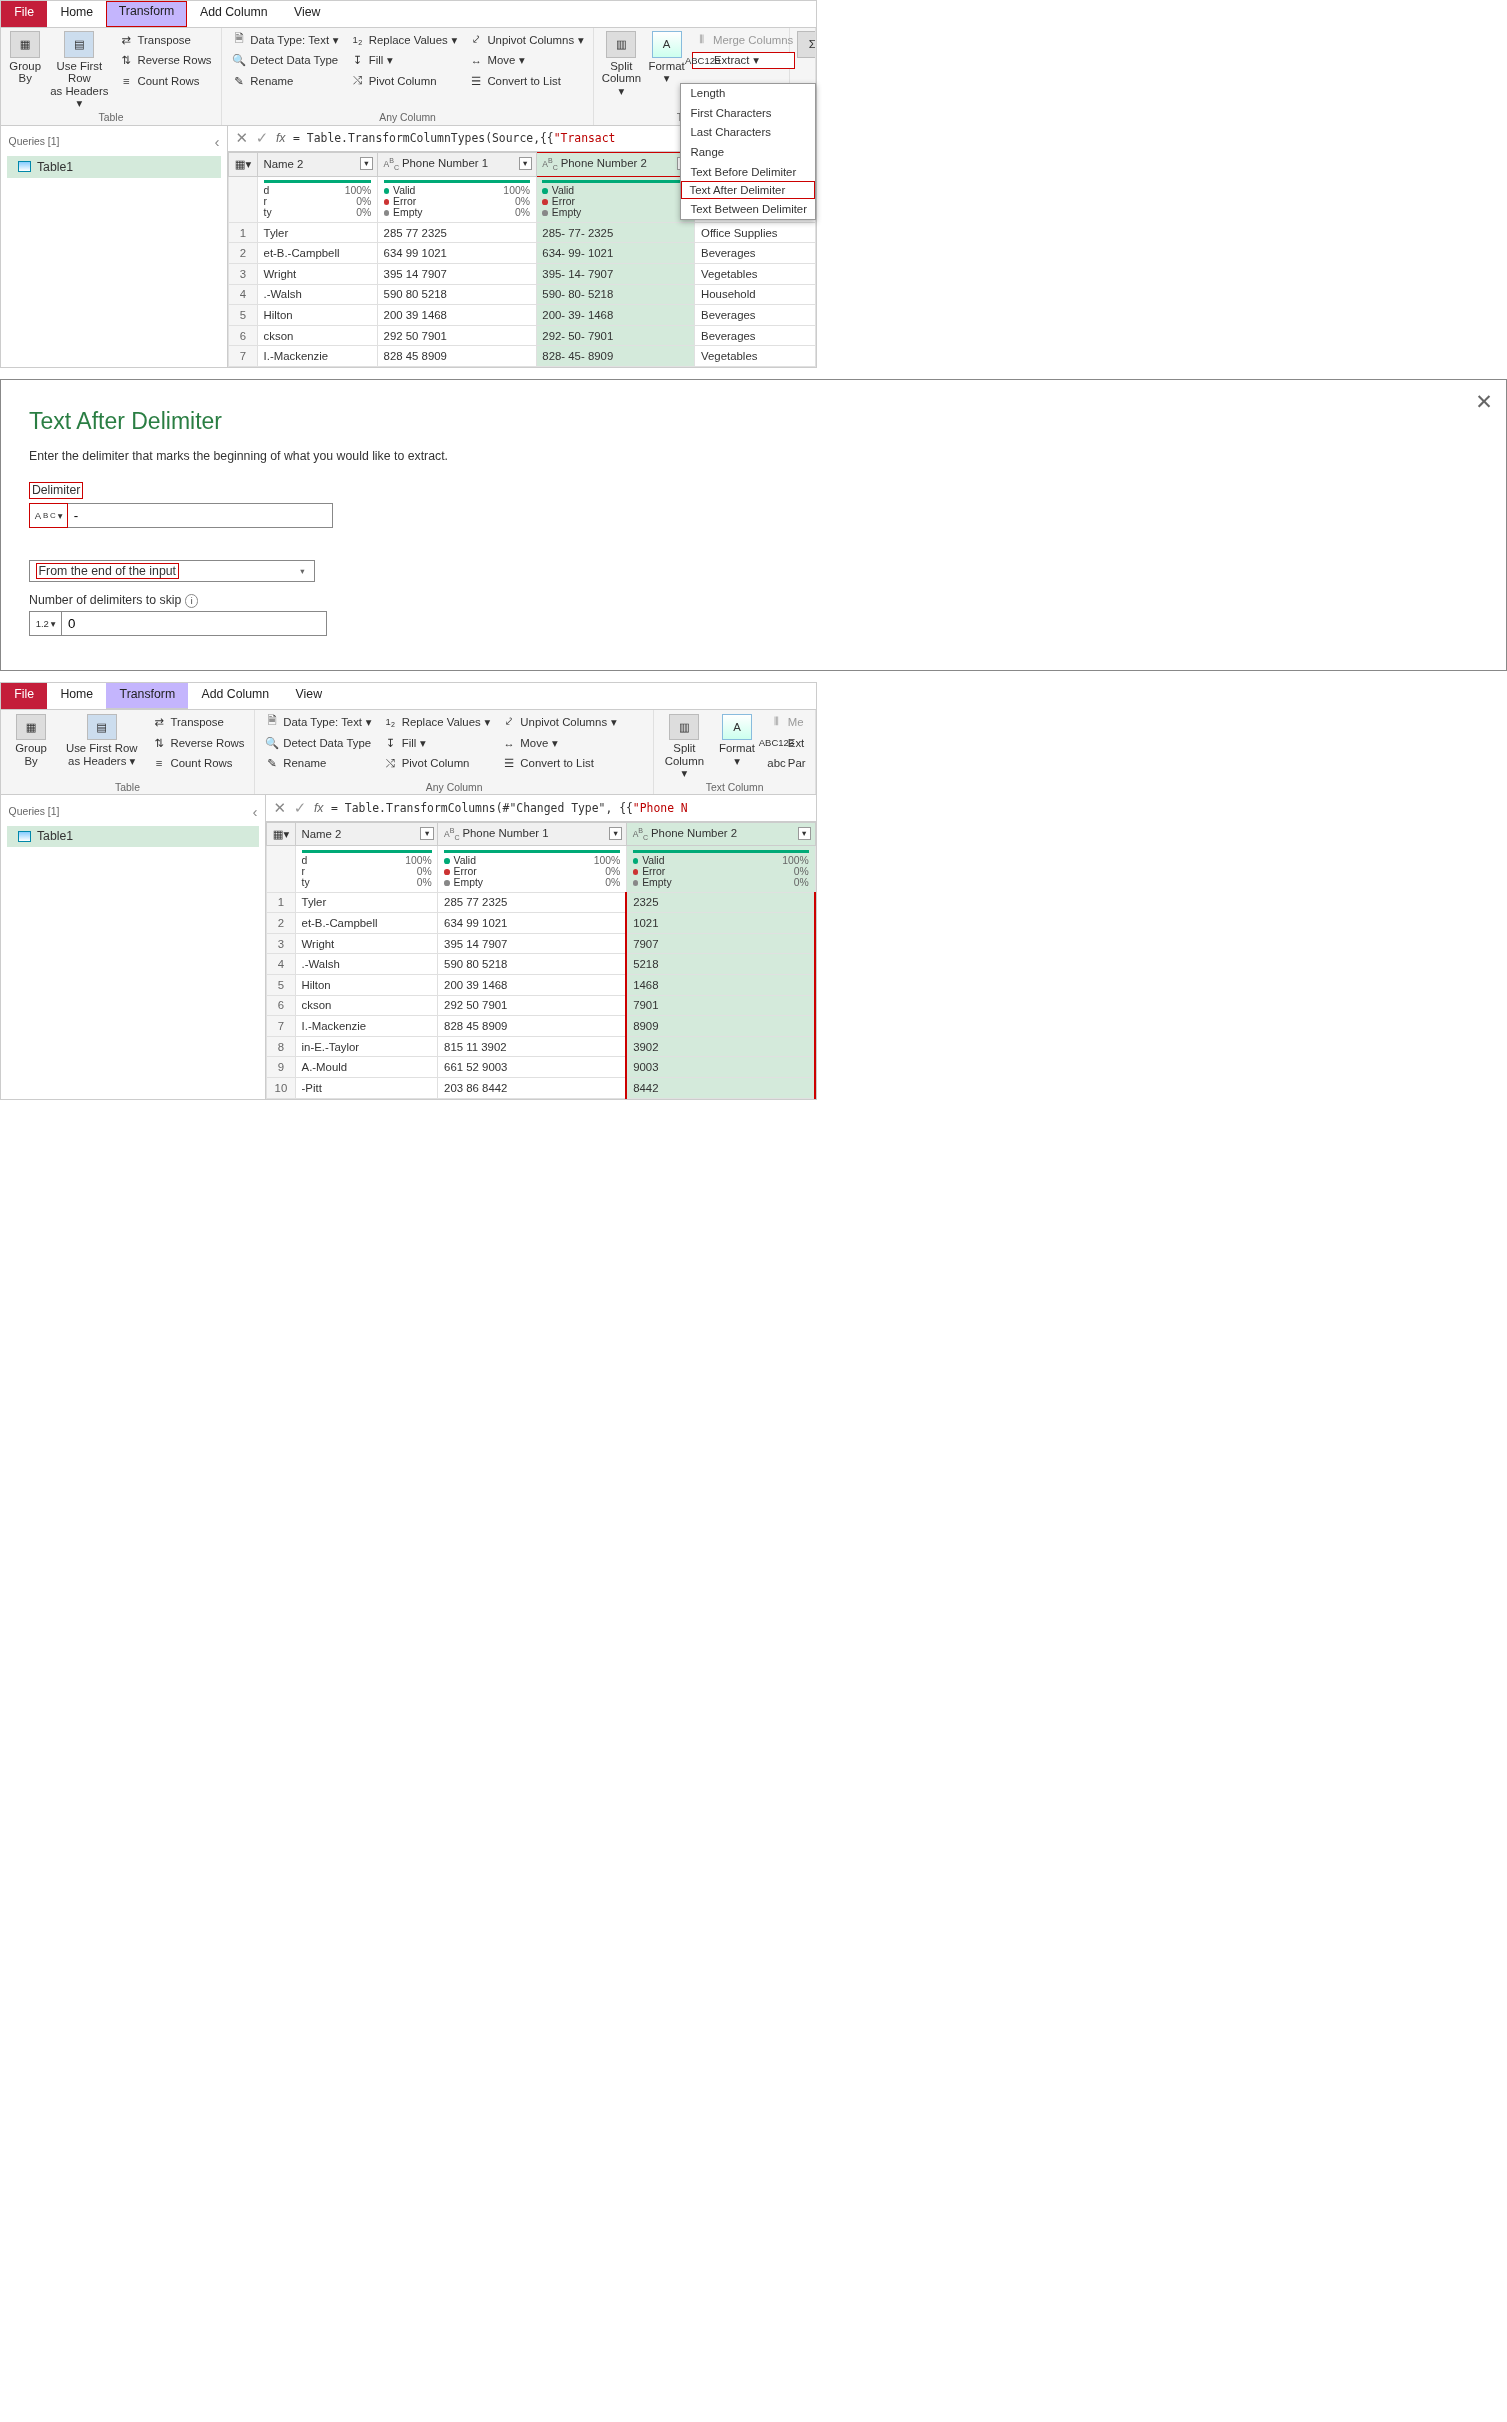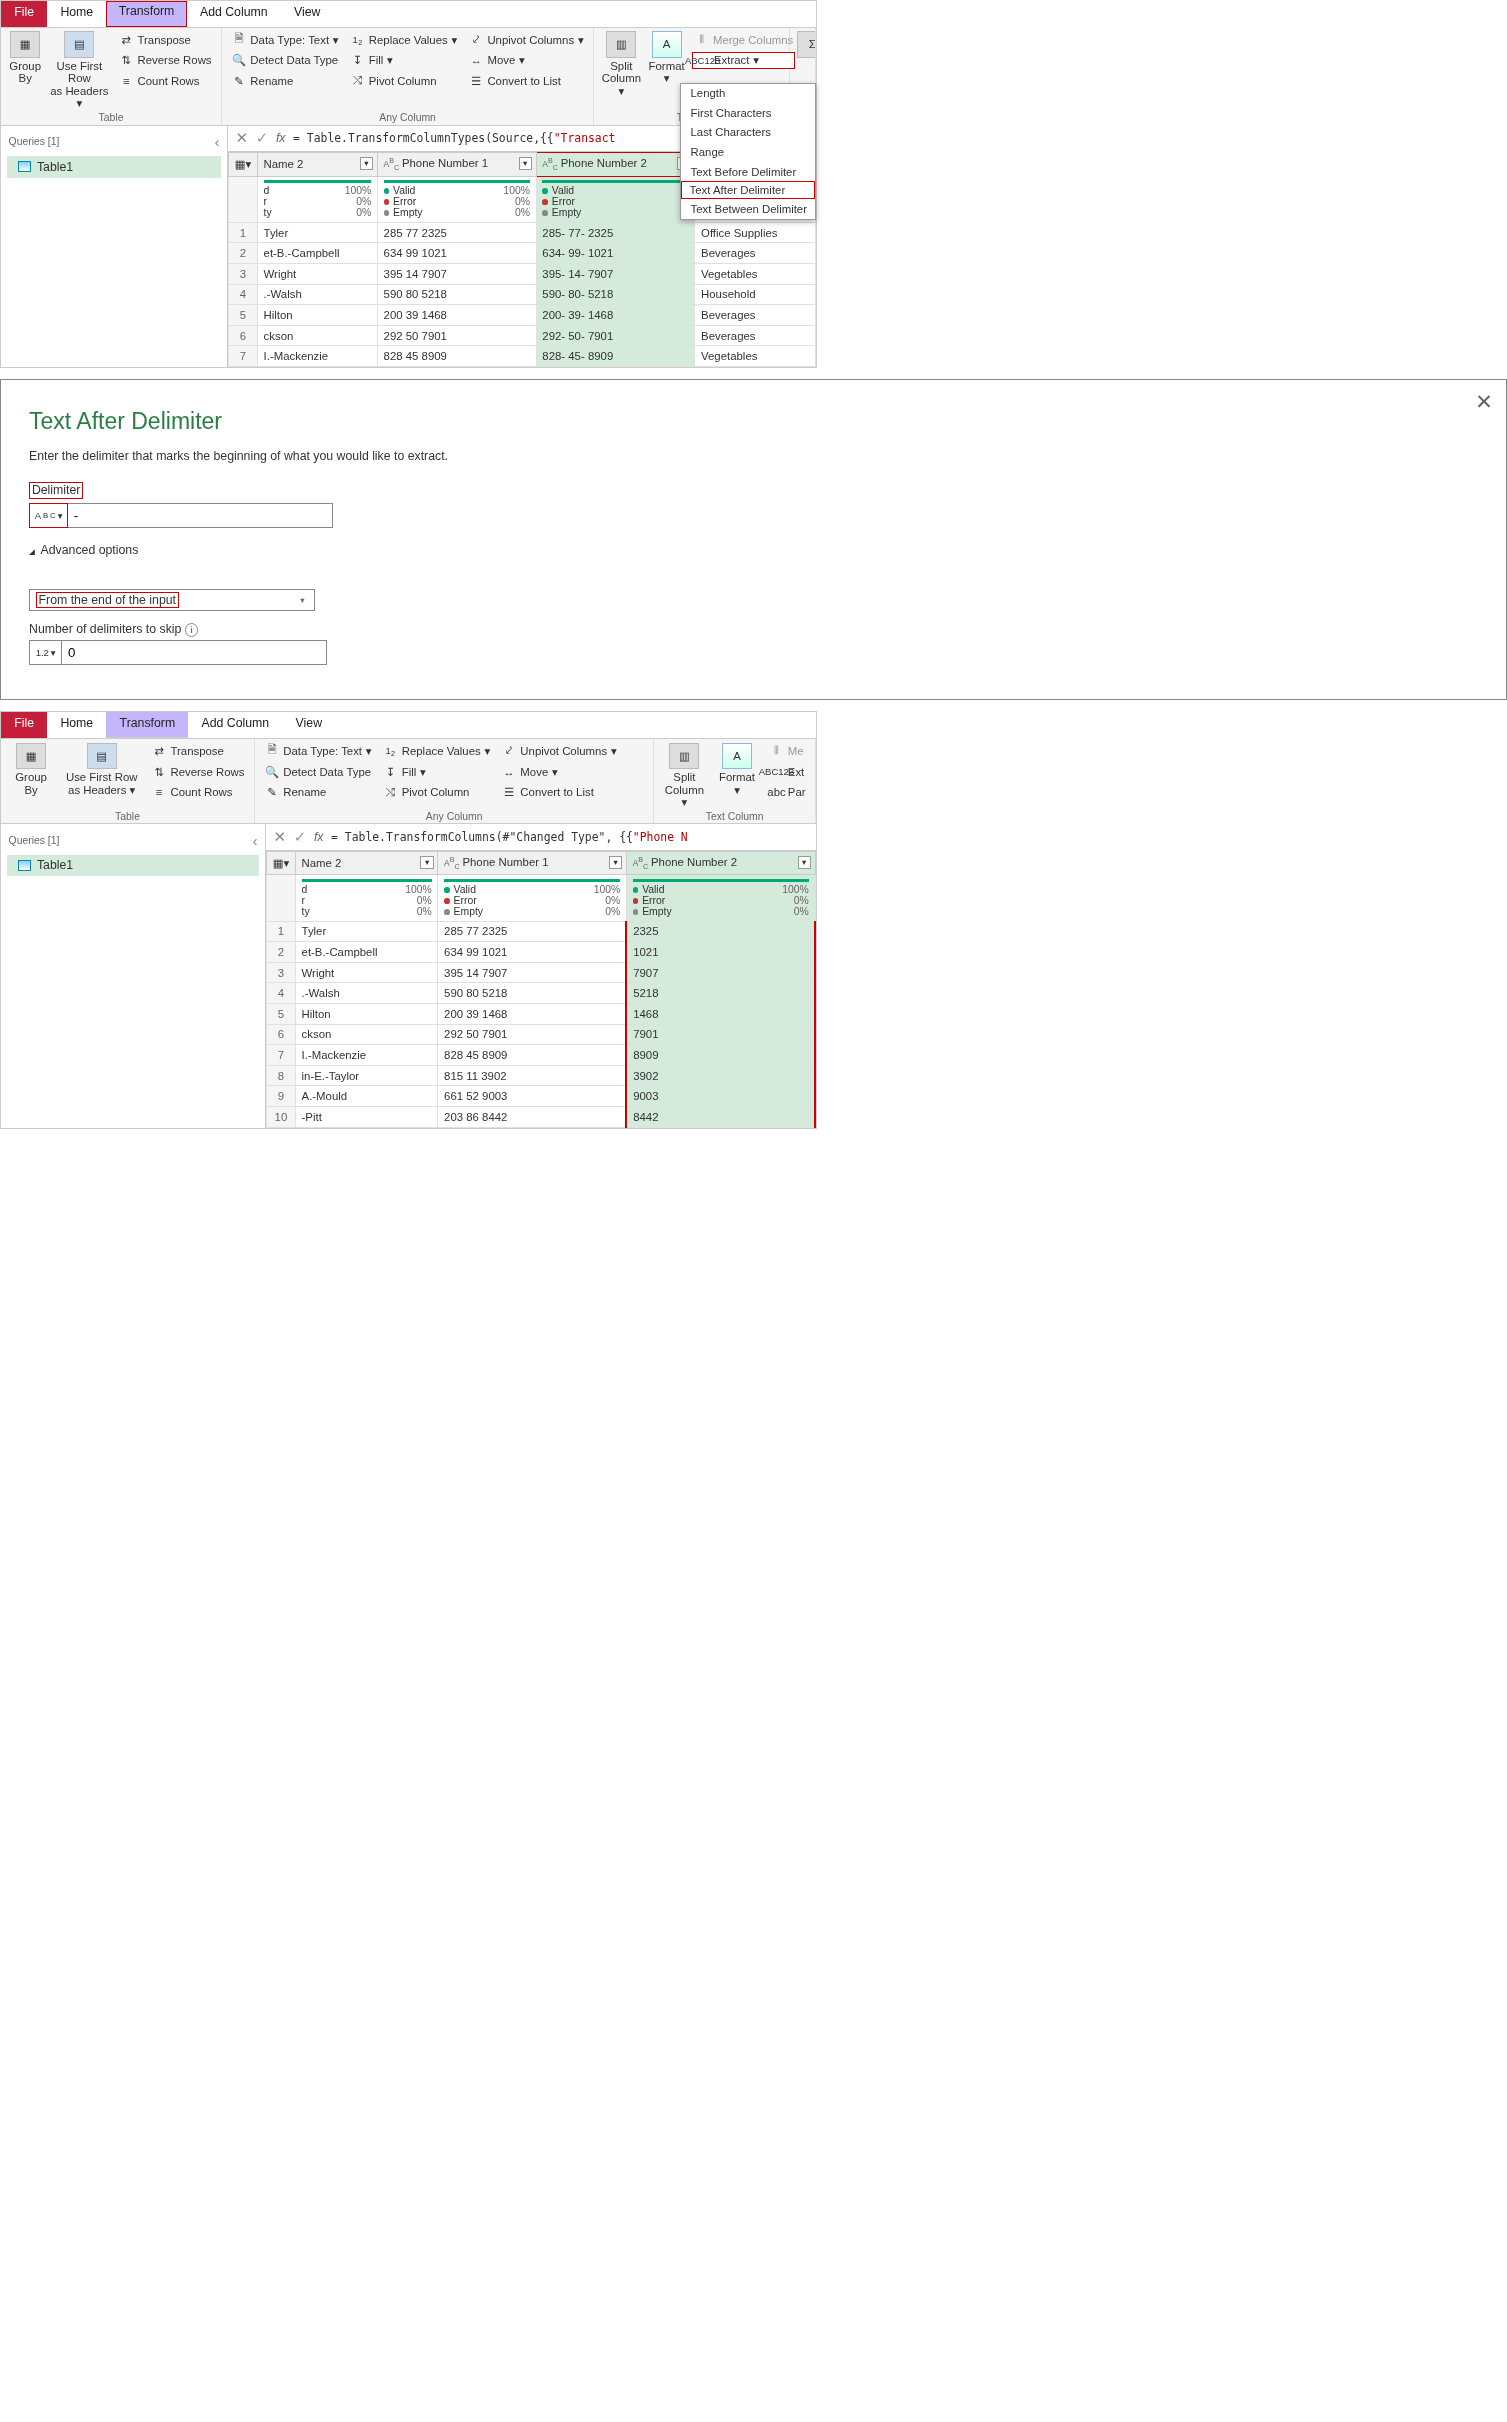--- a/index.html
+++ b/index.html
@@ -309,21 +309,20 @@
   <span class="close">✕</span>
   <h2>Text After Delimiter</h2>
   <div class="desc">Enter the delimiter that marks the beginning of what you would like to extract.</div>
   
   <label class="hl">Delimiter</label>
   <div class="dfield">
     <div class="type hl" style="border:1.9px solid #c00;padding:1.9px 4.7px">A<sup>B</sup><sub>C</sub> ▾</div>
     <input value="-" style="">
   </div>
   
-  <div class="adv">Advanced options</div>
   <div class="selbox hl">
     <span class="txt">From the end of the input</span>
       <span class="arrow">▾</span>
   </div>
   
   <label><span>Number of delimiters to skip</span><span class="info">i</span></label>
   <div class="dfield">
     <div class="type"><span>1.2</span> ▾</div>
     <input value="0" style="">
   </div>

